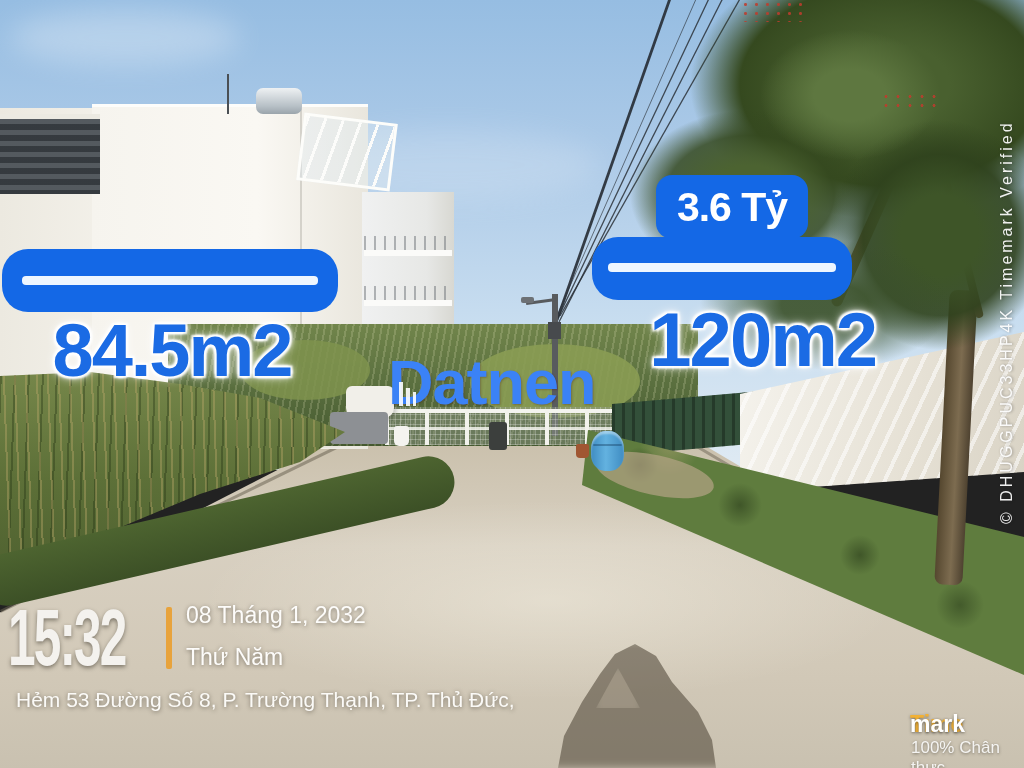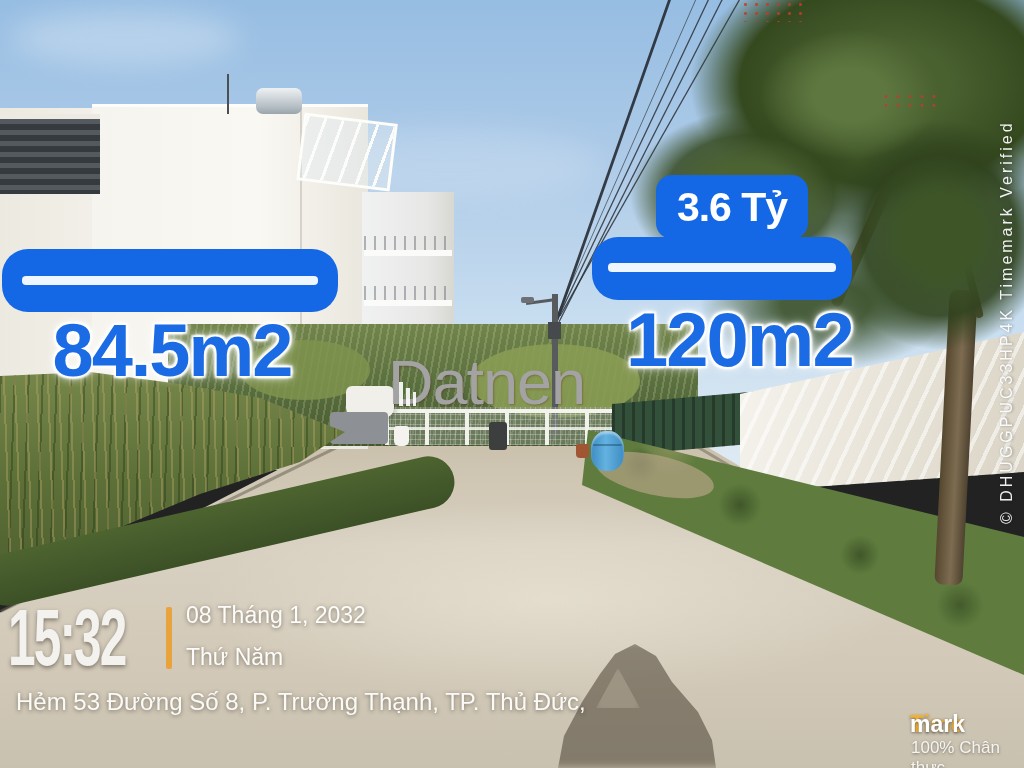--- a/index.html
+++ b/index.html
@@ -141,38 +141,38 @@
   .tag-bar{background:var(--blue);border-radius:26px;}
   .bar-left{left:2px;top:249px;width:336px;height:63px;}
   .bar-right{left:592px;top:237px;width:260px;height:63px;}
   .bar-stripe{background:#eef6ff;border-radius:4px;height:9px;}
   .stripe-left{left:22px;top:276px;width:296px;}
   .stripe-right{left:608px;top:263px;width:228px;}
   .area-text{color:#1b6be4;font-weight:bold;letter-spacing:-2px;
       text-shadow:0 0 6px #fff,0 0 12px #fff,2px 2px 2px rgba(255,255,255,.9),
                   -2px -2px 2px rgba(255,255,255,.9),2px -2px 2px #fff,-2px 2px 2px #fff;}
   .area-left{left:22px;top:308px;width:300px;font-size:74px;text-align:center;}
-  .area-right{left:626px;top:296px;width:250px;font-size:76px;text-align:left;}
-
-  
-  .datnen{left:388px;top:346px;font-size:63px;font-weight:400;color:#a3a3a3;
+  .area-right{left:626px;top:296px;width:250px;font-size:76px;text-align:right;}
+
+  
+  .datnen{left:388px;top:346px;font-size:63px;font-weight:700;color:#3b82f6;
       letter-spacing:-1px;text-shadow:1px 1px 2px rgba(80,0,0,.25);}
   .datnen-icon{left:397px;top:378px;width:22px;height:30px;}
   .datnen-icon .bar{position:absolute;background:#fff;opacity:.9;}
   .comvn{left:468px;top:340px;font-size:22px;font-weight:bold;color:rgba(200,200,200,.8);
       letter-spacing:6px;text-shadow:0 0 2px rgba(255,255,255,.3);}
 
   
   .tstamp-time{left:8px;top:592px;font-size:80px;font-weight:bold;color:#f4f2ee;
       transform:scaleX(.62);transform-origin:0 0;letter-spacing:-3px;
       text-shadow:0 2px 6px rgba(40,35,25,.5);}
   .tstamp-divider{left:166px;top:607px;width:6px;height:62px;background:#e8a33c;border-radius:2px;}
   .tstamp-date{left:186px;top:602px;font-size:23px;color:#fdfcfa;text-shadow:0 1px 4px rgba(40,35,25,.55);}
   .tstamp-weekday{left:186px;top:644px;font-size:23px;color:#fdfcfa;text-shadow:0 1px 4px rgba(40,35,25,.55);}
-  .addr1{left:16px;top:688px;font-size:24px;color:#fbfaf7;text-shadow:0 1px 4px rgba(40,35,25,.55);}
+  .addr1{left:16px;top:688px;font-size:21px;color:#fbfaf7;text-shadow:0 1px 4px rgba(40,35,25,.55);}
   .addr2{left:16px;top:716px;font-size:21px;color:#fbfaf7;text-shadow:0 1px 4px rgba(40,35,25,.55);}
 
   
   .tm-logo{left:910px;top:711px;font-size:23px;font-weight:bold;text-shadow:0 1px 3px rgba(40,35,25,.5);}
   .tm-logo .t1{color:#f2b135;} .tm-logo .t2{color:#ffffff;}
   .tm-tagline{left:911px;top:738px;font-size:17px;color:rgba(255,255,255,.88);
       text-shadow:0 1px 3px rgba(40,35,25,.5);}
 
   
   .vtext{left:998px;top:524px;width:500px;font-size:16px;letter-spacing:3px;

